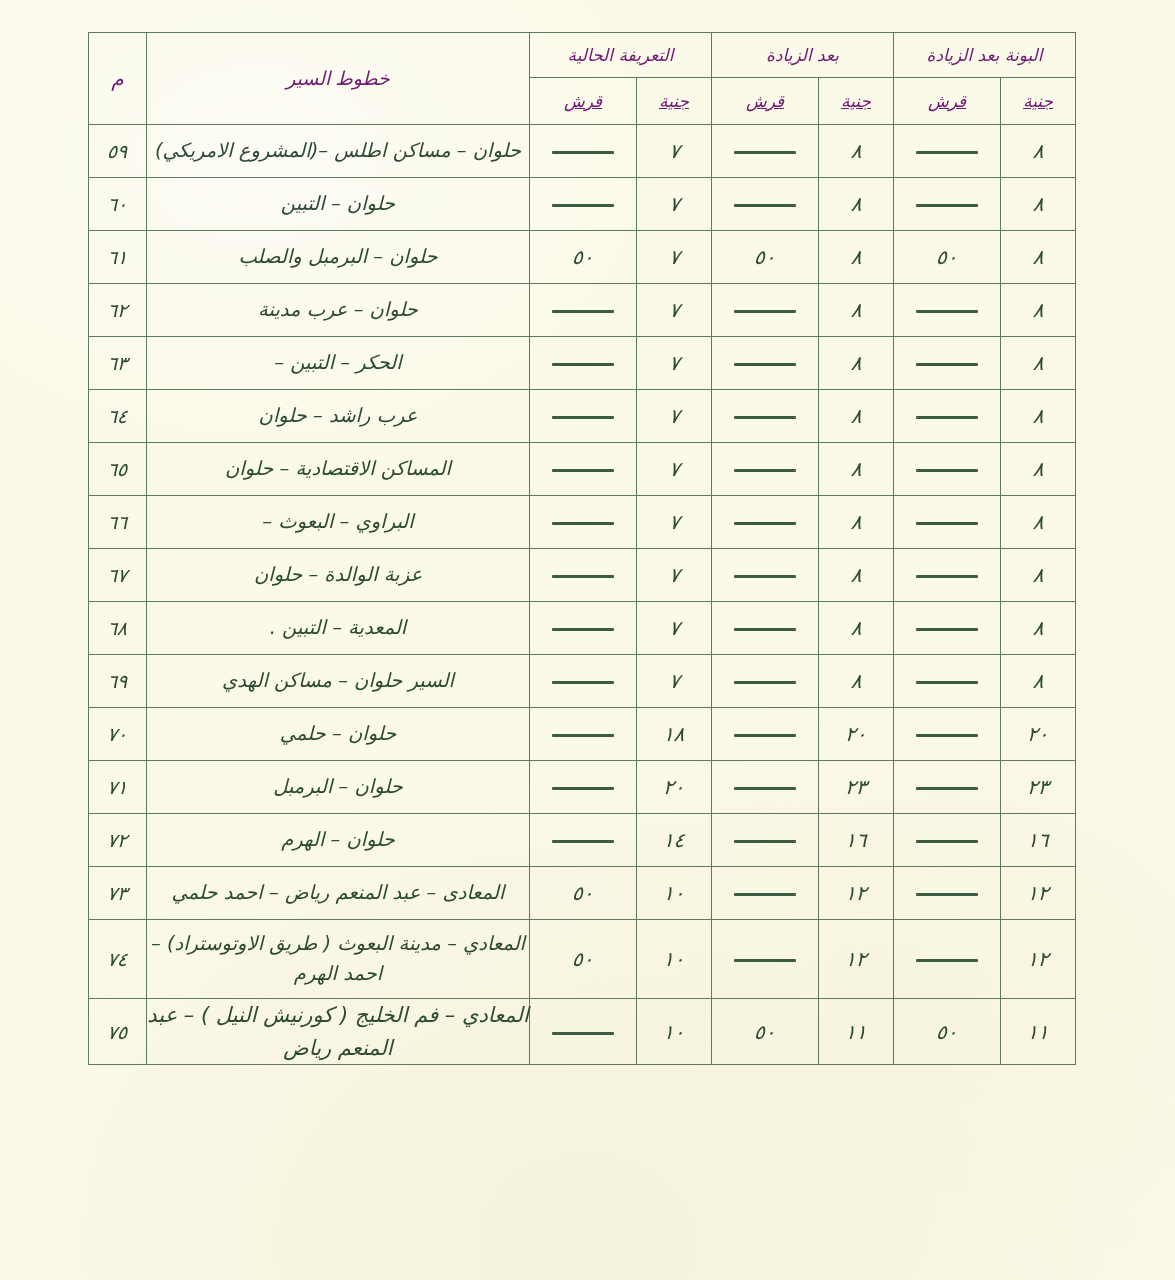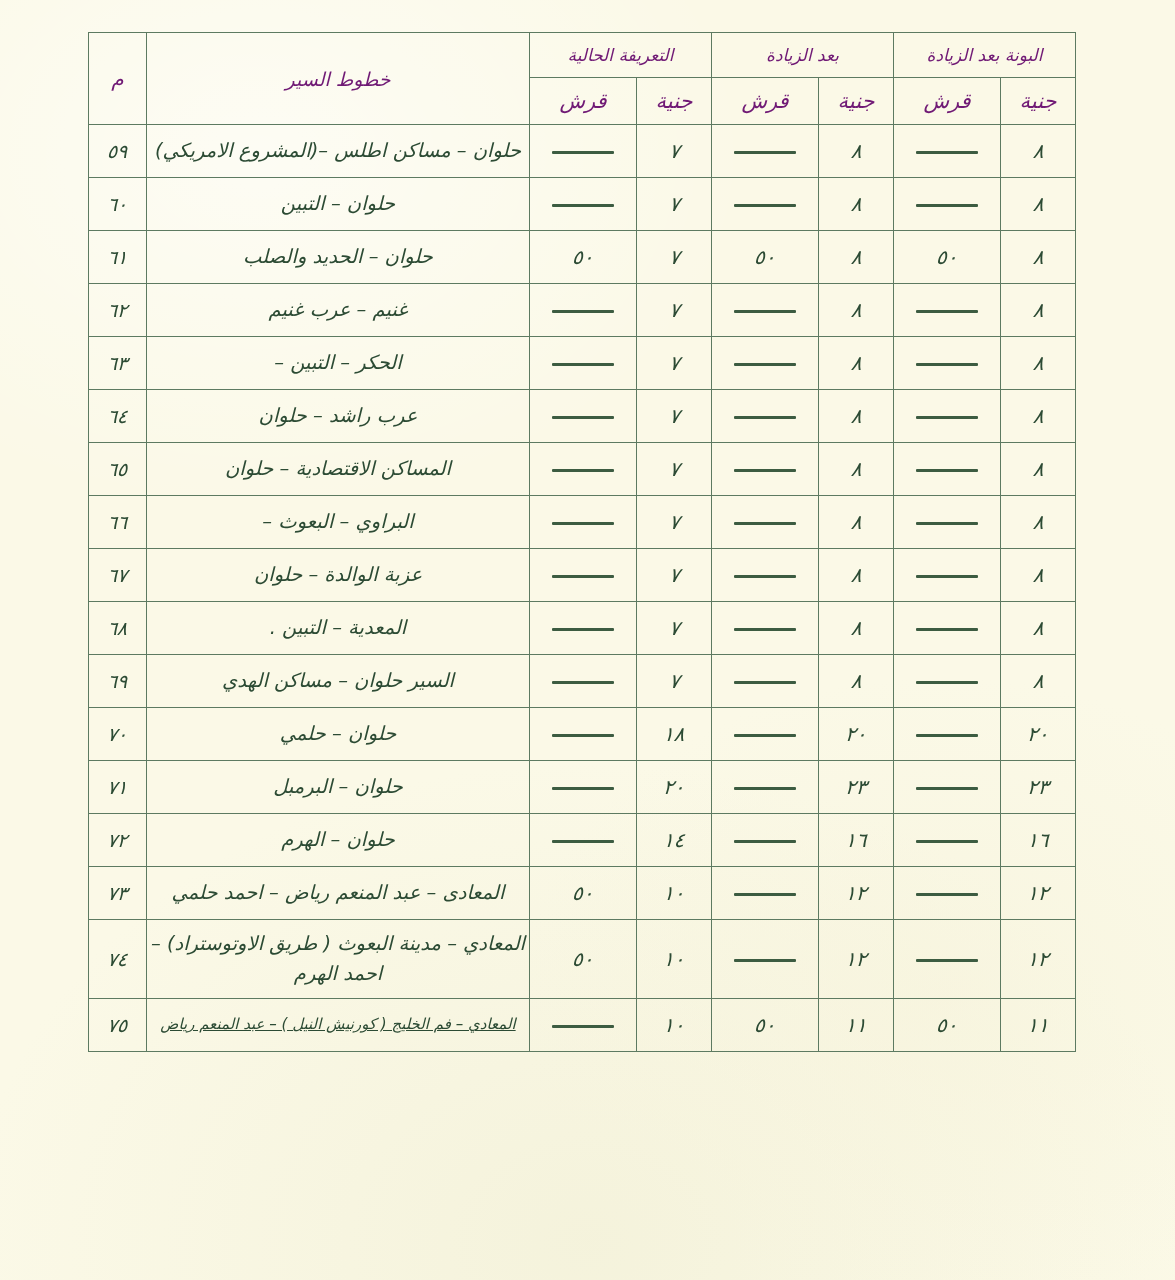--- a/index.html
+++ b/index.html
@@ -60,25 +60,27 @@
     color: #701a75;
   }
 
   th.grp {
     height: 44px;
     font-size: 17px;
     letter-spacing: 0.2px;
   }
   th.sub {
     height: 46px;
-    font-size: 21px;
+    font-size: 17px;
+    text-decoration: underline;
   }
   th.route-head {
     font-size: 19px;
     height: 90px;
+    font-family: Liberation Serif, serif;
   }
   th.num-head {
     font-size: 20px;
     height: 90px;
   }
 
   
   col.c-pound   { width: 75px; }
   col.c-piaster { width: 107px; }
   col.c-route   { width: 383px; }
@@ -99,22 +101,21 @@
     font-size: 19.5px;
     font-style: italic;
     color: #2c4b34;
     padding: 5px 14px;
     line-height: 1.55;
     text-align: center;
     white-space: normal;
     margin-left: 8px;
   }
   td.route.small {
-    font-size: 15px;
-    text-decoration: underline;
+    font-size: 21px;
   }
   tr.tall td { height: 78px; }
 
   
   .dash {
     display: inline-block;
     width: 62px;
     height: 3px;
     background: #3c5c41;
     border-radius: 1px;
@@ -190,31 +191,31 @@
           <td class="route">حلوان – التبين</td>
           <td class="idx"><span class="num">٦٠</span></td>
         </tr>
         <tr>
           <td class="val"><span class="num">٨</span></td>
           <td class="val"><span class="num">٥٠</span></td>
           <td class="val"><span class="num">٨</span></td>
           <td class="val"><span class="num">٥٠</span></td>
           <td class="val"><span class="num">٧</span></td>
           <td class="val"><span class="num">٥٠</span></td>
-          <td class="route">حلوان – الحديد والصلب</td>
+          <td class="route">حلوان – البرمبل والصلب</td>
           <td class="idx"><span class="num">٦١</span></td>
         </tr>
         <tr>
           <td class="val"><span class="num">٨</span></td>
           <td class="val"><span class="dash"></span></td>
           <td class="val"><span class="num">٨</span></td>
           <td class="val"><span class="dash"></span></td>
           <td class="val"><span class="num">٧</span></td>
           <td class="val"><span class="dash"></span></td>
-          <td class="route">غنيم – عرب غنيم</td>
+          <td class="route">حلوان – عرب مدينة</td>
           <td class="idx"><span class="num">٦٢</span></td>
         </tr>
         <tr>
           <td class="val"><span class="num">٨</span></td>
           <td class="val"><span class="dash"></span></td>
           <td class="val"><span class="num">٨</span></td>
           <td class="val"><span class="dash"></span></td>
           <td class="val"><span class="num">٧</span></td>
           <td class="val"><span class="dash"></span></td>
           <td class="route">الحكر – التبين –</td>

